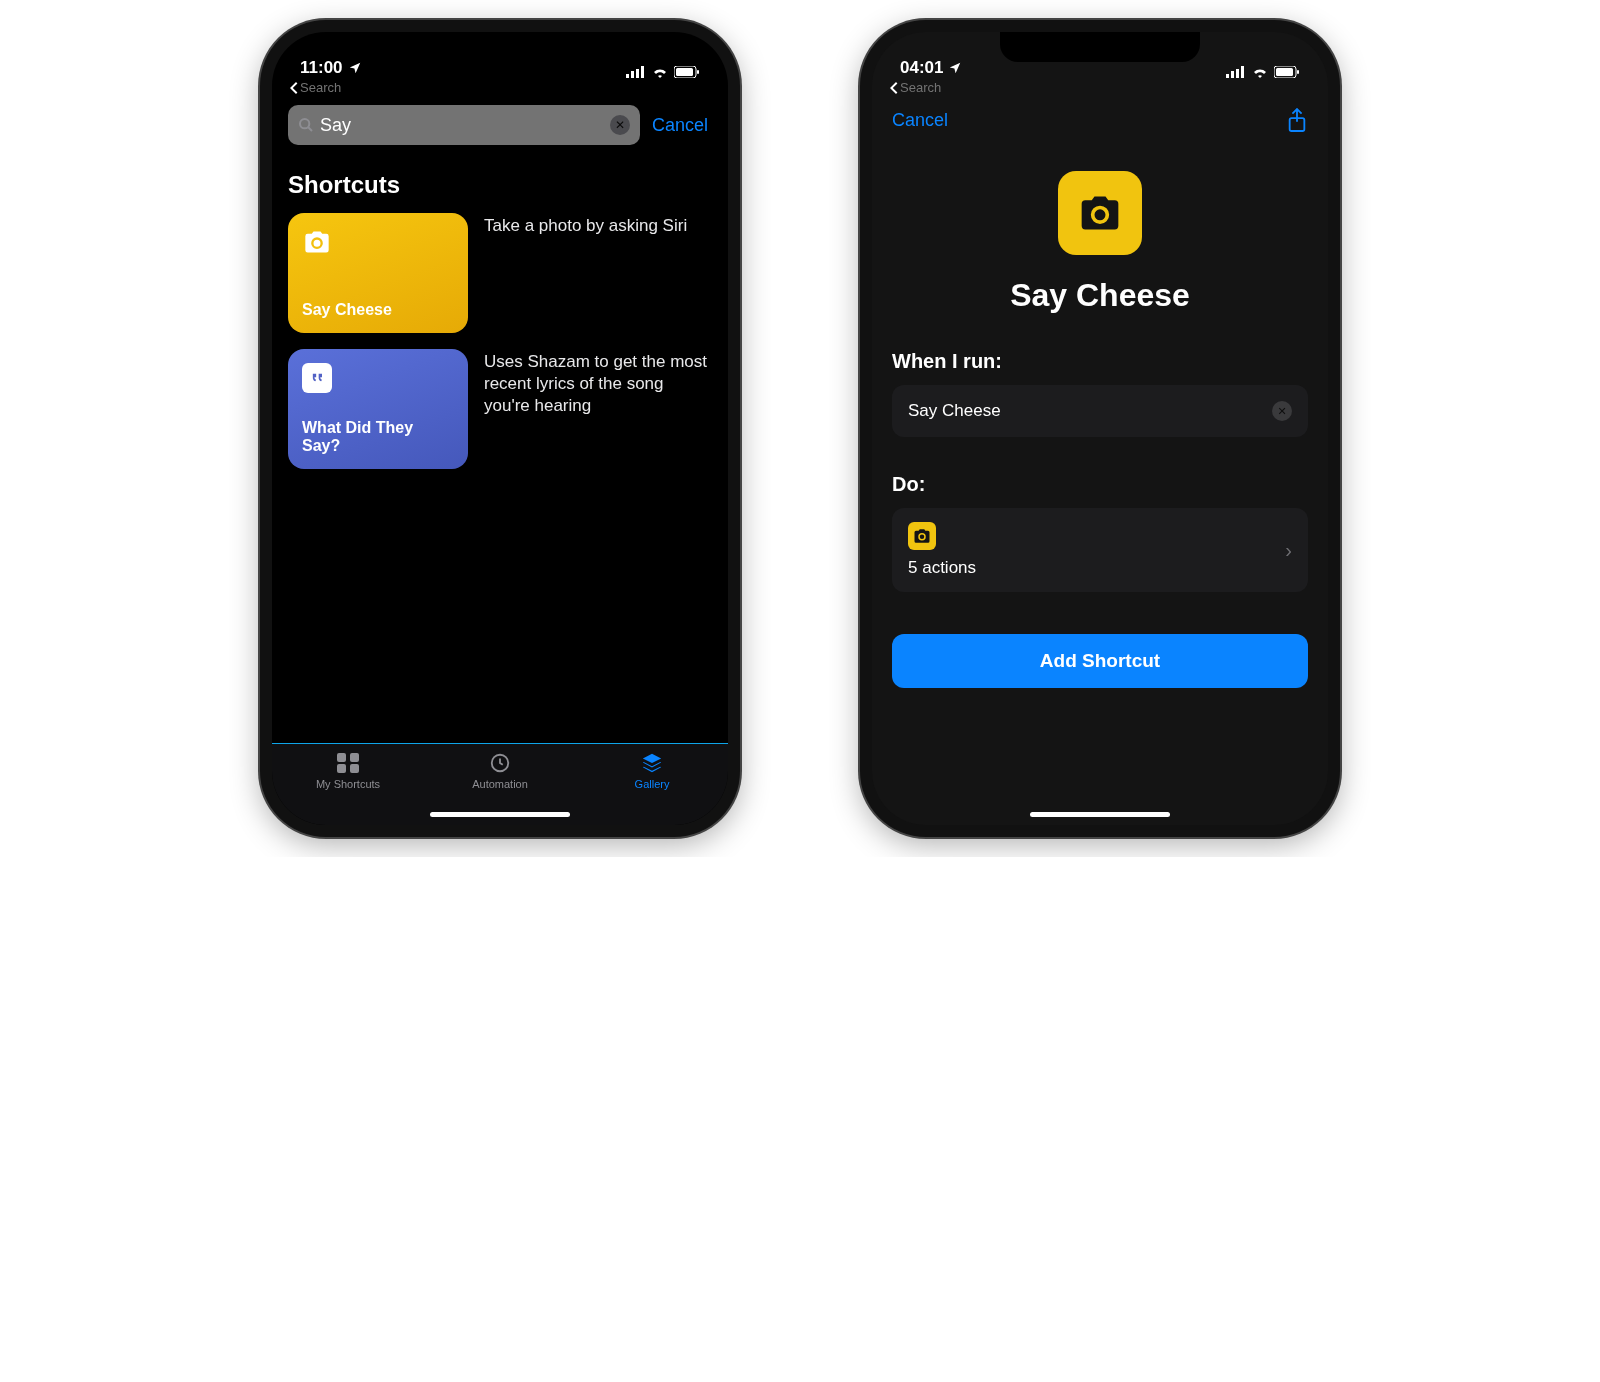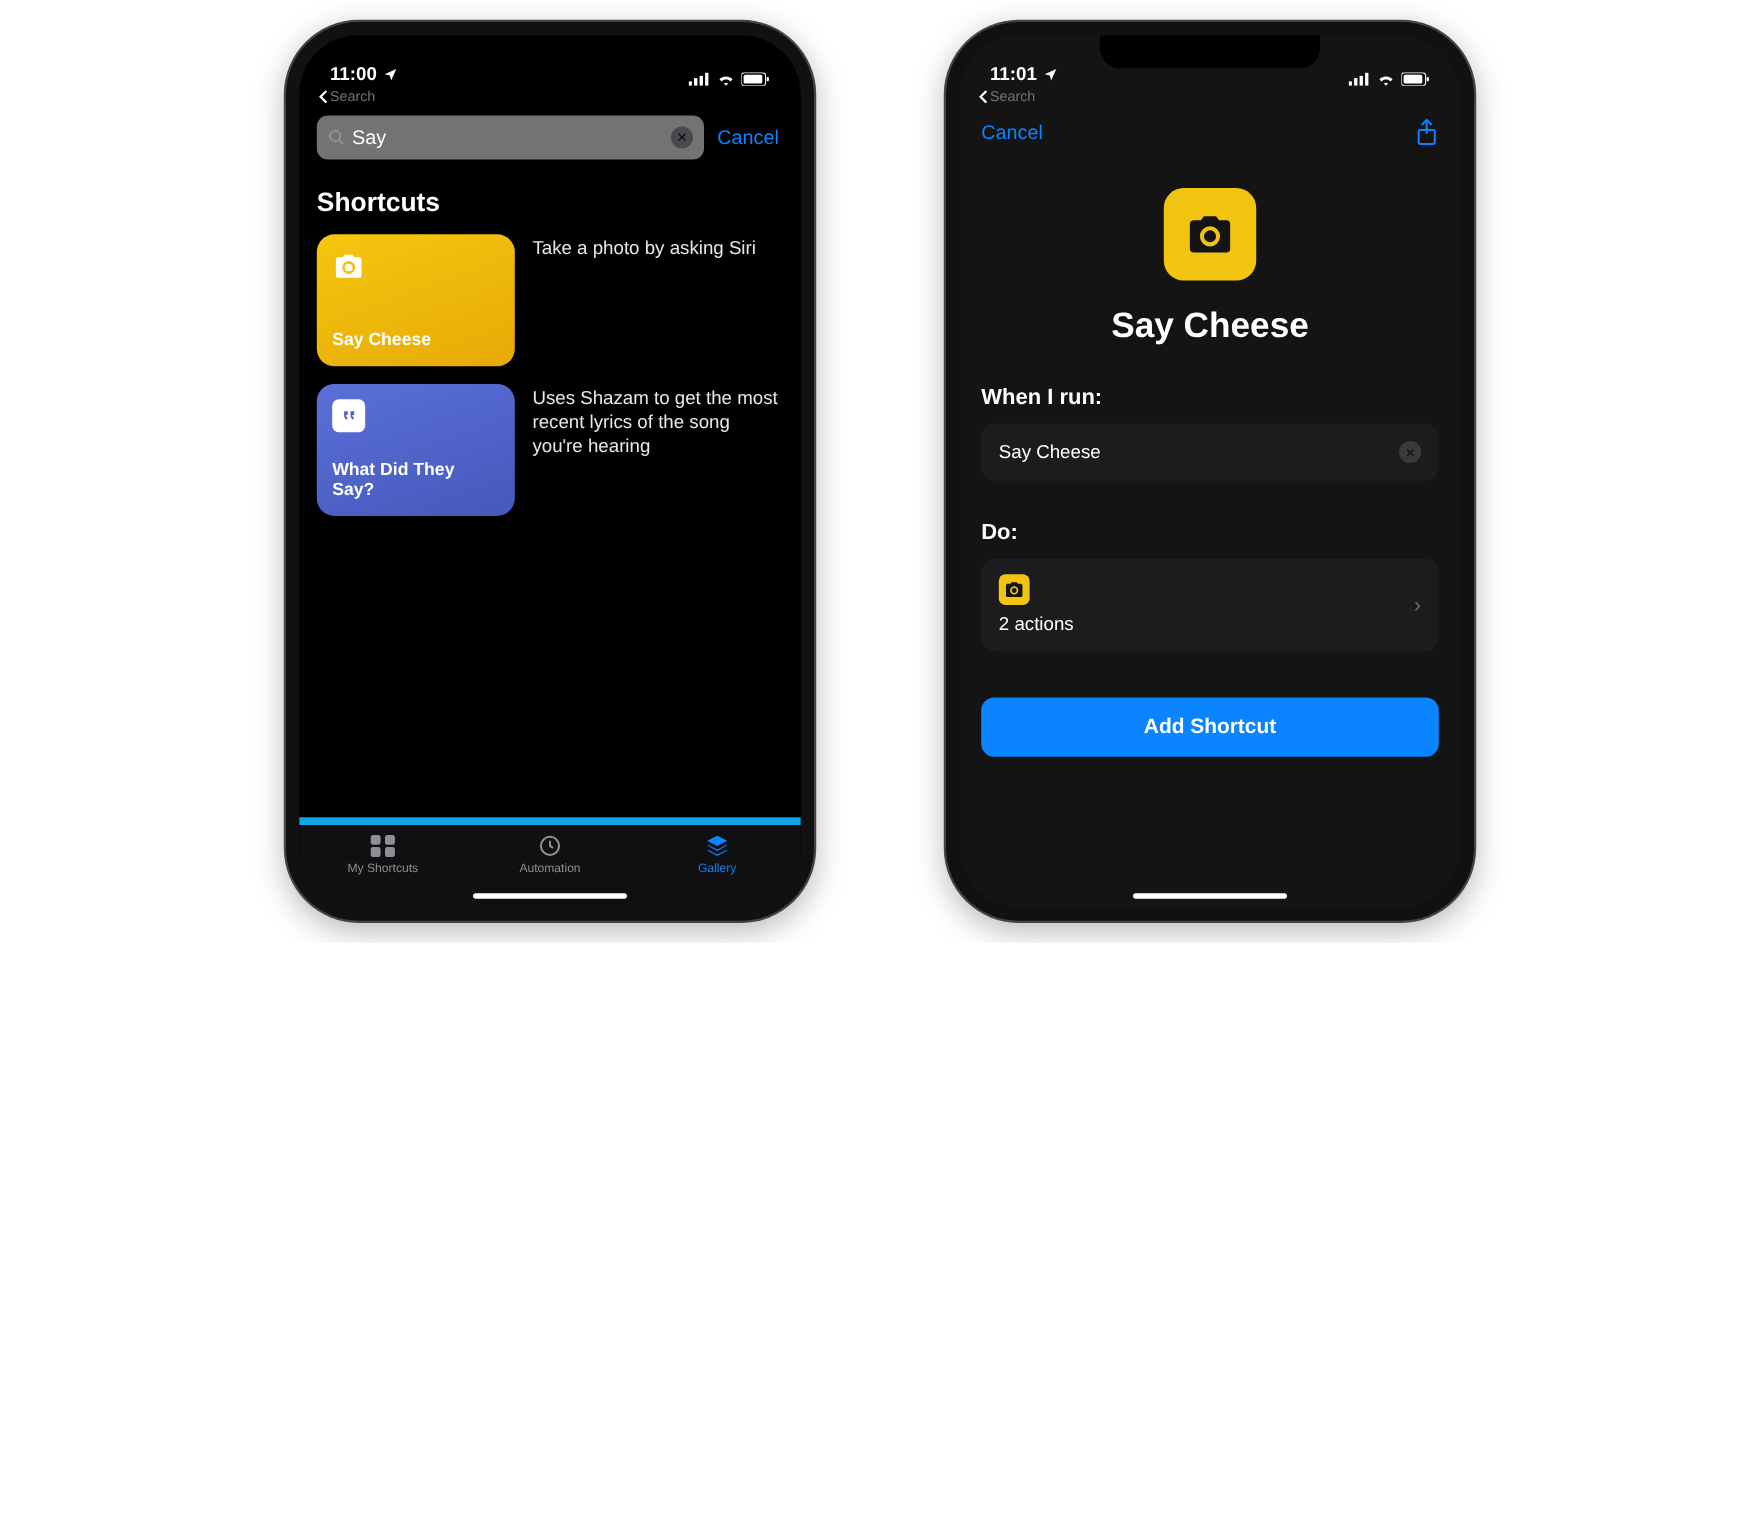--- a/index.html
+++ b/index.html
@@ -121,21 +121,21 @@
     border-radius: 6px;
     display:flex;align-items:center;justify-content:center;
   }
   .tile-icon.raw { background: transparent; color:#fff;}
   .tile-label { font-weight: 600; font-size: 16px; }
   .result-desc { flex:1; color:#e8e8ea; font-size:17px; line-height:1.3; padding-top:2px;}
   
   .tabbar {
     height: 82px;
     background: #101012;
-    border-top: 7px solid #0ea5e9;
+    border-top: 1px solid #0ea5e9;
     display:flex;
     justify-content: space-around;
     align-items: flex-start;
     padding-top: 8px;
   }
   .tab {
     display:flex;flex-direction:column;align-items:center;gap:4px;
     color:#8e8e93;font-size:11px;
     width:120px;
   }
@@ -310,21 +310,21 @@
     <div class="home-ind"></div>
   </div>
 </div>
 
 <div class="phone">
   <div class="screen dark2">
     <div class="notch"></div>
 
     <div class="status-bar">
       <div class="status-left">
-        <span>11:01</span>
+        <span>04:01</span>
         <svg width="14" height="14" viewBox="0 0 24 24" fill="#fff">
             <path d="M3 11l18-8-8 18-2-8-8-2z"></path>
           </svg>
       </div>
       <div class="status-right">
         <svg width="20" height="12" viewBox="0 0 20 12" fill="#fff">
             <rect x="0" y="8" width="3" height="4"></rect>
             <rect x="5" y="5" width="3" height="7"></rect>
             <rect x="10" y="3" width="3" height="9"></rect>
             <rect x="15" y="0" width="3" height="12"></rect>
@@ -372,21 +372,21 @@
       </div>
 
       <div class="field-label">Do:</div>
       <div class="do-box">
         <div class="do-left">
           <span class="do-icon">
             <svg width="18" height="18" viewBox="0 0 24 24" fill="#141414">
                 <path d="M9 3l-1.5 2H4a2 2 0 0 0-2 2v12a2 2 0 0 0 2 2h16a2 2 0 0 0 2-2V7a2 2 0 0 0-2-2h-3.5L15 3H9zm3 5a5 5 0 1 1 0 10 5 5 0 0 1 0-10zm0 2a3 3 0 1 0 0 6 3 3 0 0 0 0-6z"></path>
               </svg>
           </span>
-          <span class="do-actions">2 actions</span>
+          <span class="do-actions">5 actions</span>
         </div>
         <span class="chevron">›</span>
       </div>
 
       <button class="add-btn">Add Shortcut</button>
     </div>
 
     <div class="home-ind"></div>
   </div>
 </div>

